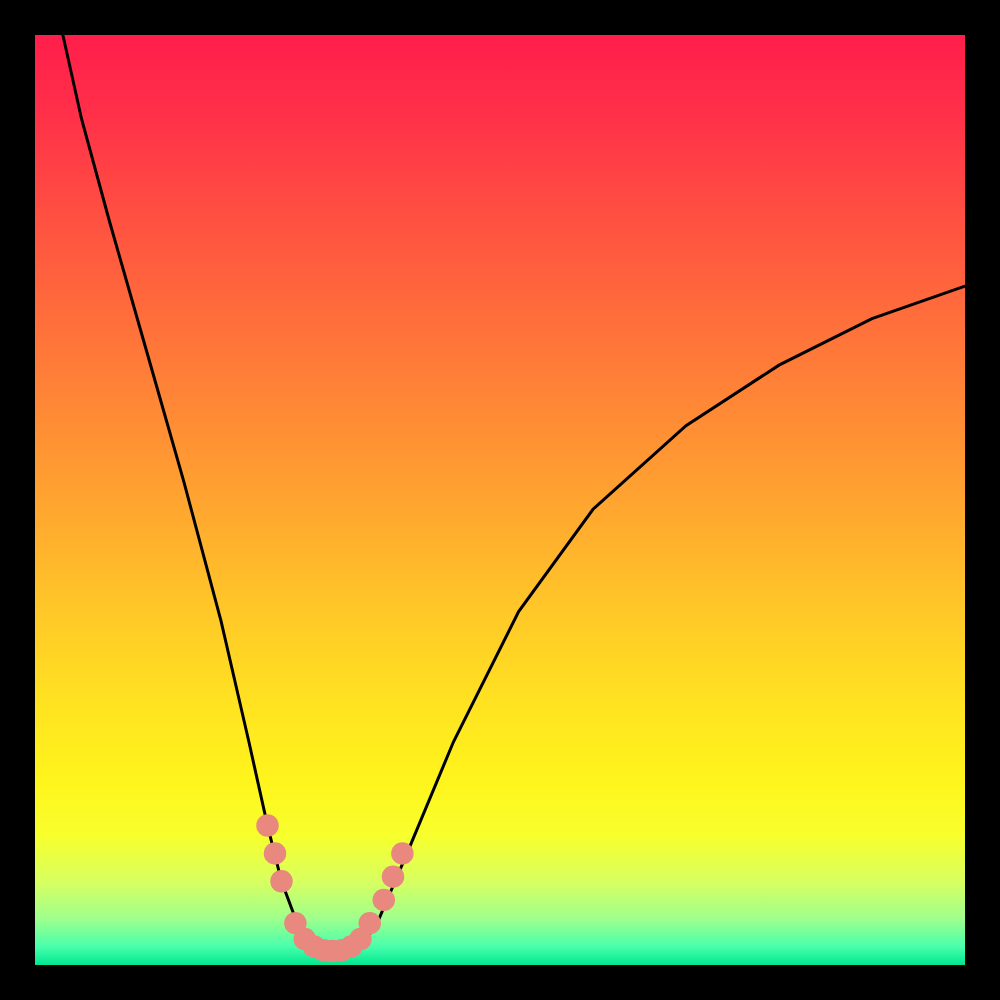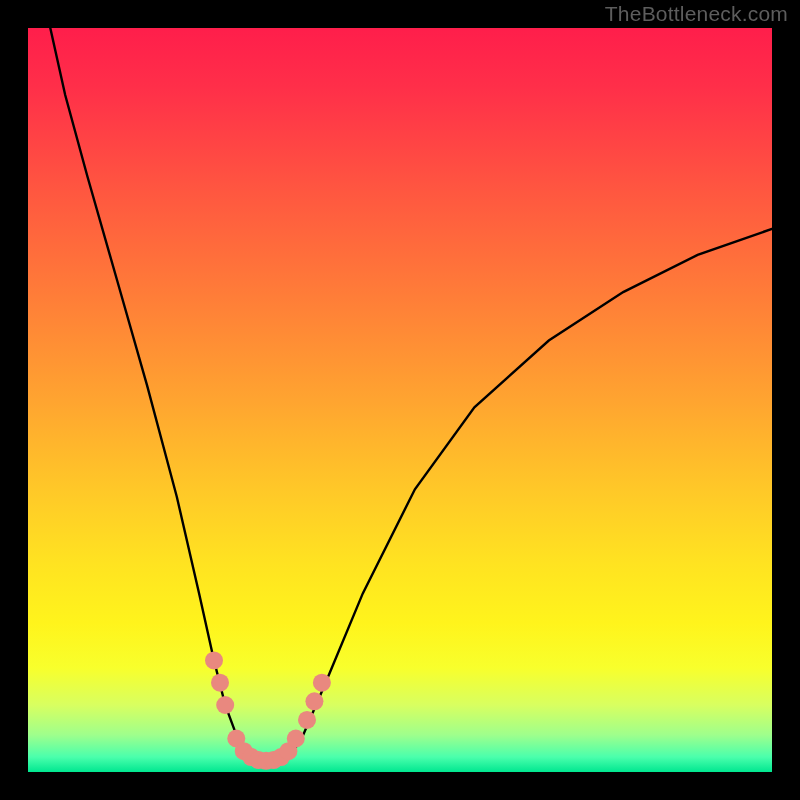--- a/index.html
+++ b/index.html
@@ -55,21 +55,20 @@
     top: 0; left: 0;
     width: 744px;
     height: 744px;
     overflow: visible;
   }
 </style>
 </head>
 <body>
 
 <div class="frame">
-  <div class="watermark">TheBottleneck.com</div>
   <div class="plot">
     <svg class="curve" viewBox="0 0 744 744">
       <path id="curve-path" fill="none" stroke="#000" stroke-width="2.4" stroke-linecap="round" d="M22.3 0.0 L37.2 67.0 L59.5 148.8 L89.3 253.0 L119.0 357.1 L148.8 468.7 L171.1 565.4 L186.0 632.4 L197.2 677.0 L208.3 706.8 L219.5 727.6 L230.6 734.3 L241.8 735.1 L253.0 732.8 L264.1 725.4 L275.3 706.8 L297.6 654.7 L334.8 565.4 L386.9 461.3 L446.4 379.4 L520.8 312.5 L595.2 264.1 L669.6 226.9 L744.0 200.9"></path>
       <g id="markers">
           <circle cx="186.0" cy="632.4" r="9" fill="#e9887f"></circle>
           <circle cx="192.0" cy="654.7" r="9" fill="#e9887f"></circle>
           <circle cx="197.2" cy="677.0" r="9" fill="#e9887f"></circle>
           <circle cx="208.3" cy="710.5" r="9" fill="#e9887f"></circle>
           <circle cx="215.8" cy="723.2" r="9" fill="#e9887f"></circle>
           <circle cx="223.2" cy="729.1" r="9" fill="#e9887f"></circle>

